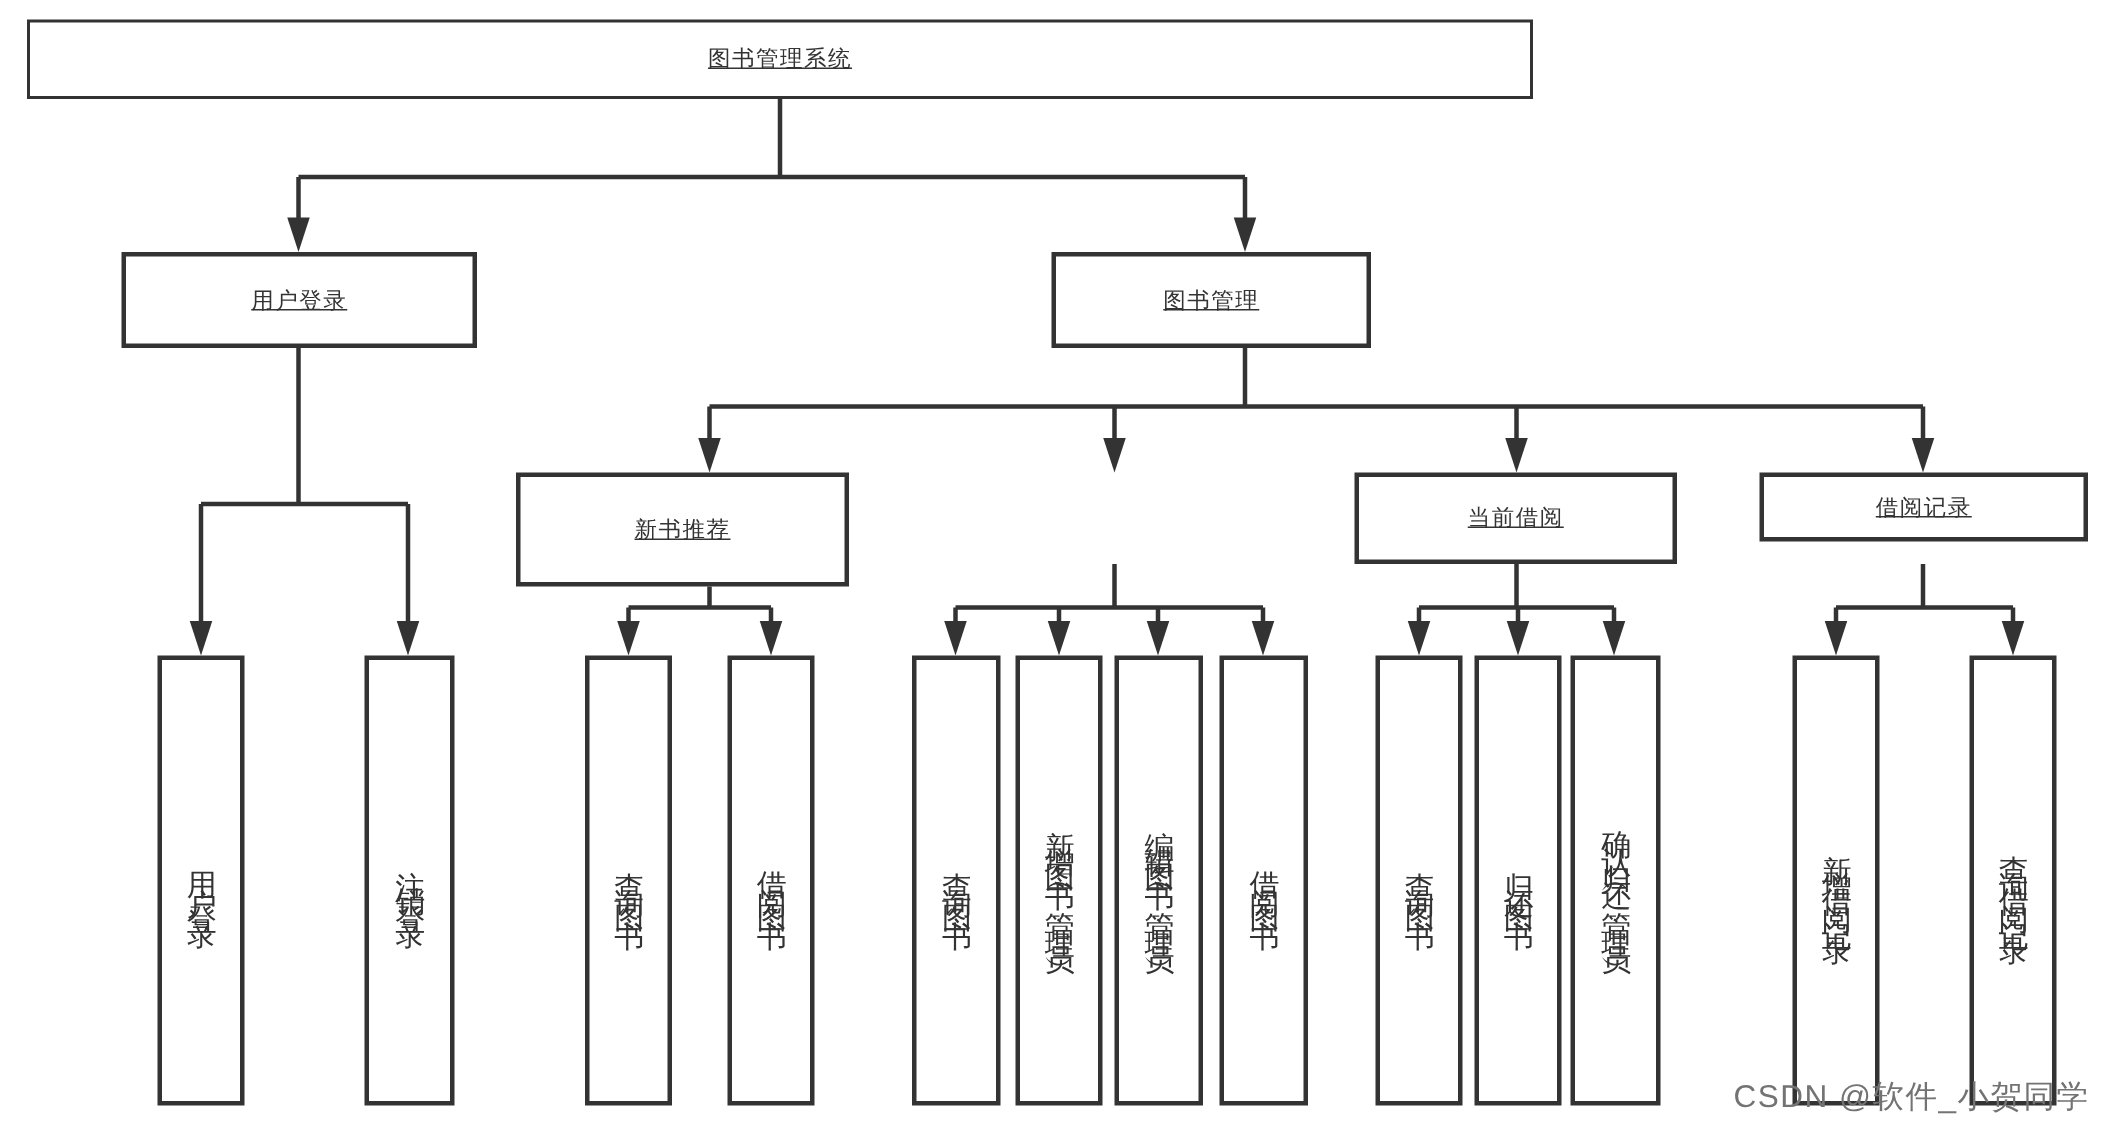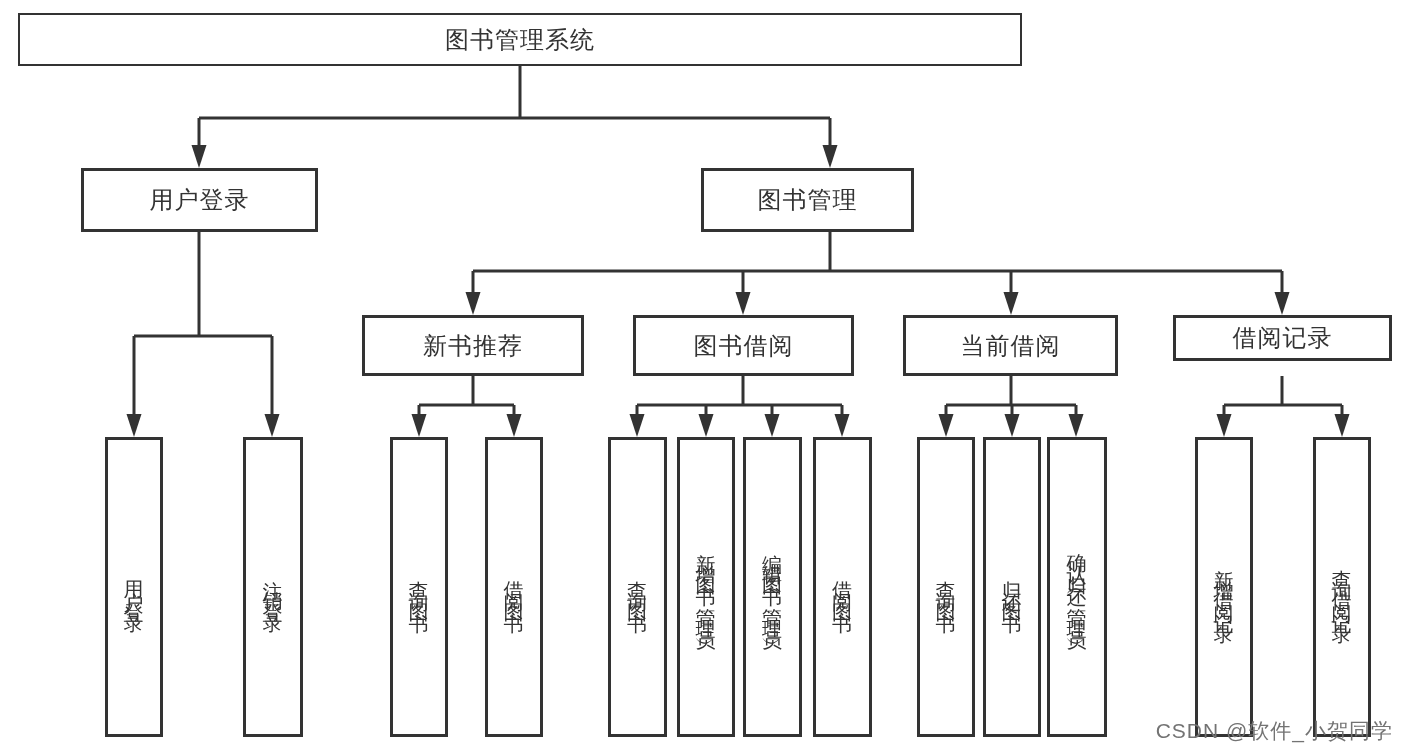--- a/index.html
+++ b/index.html
@@ -15,23 +15,24 @@
     box-sizing:border-box;
     background:#ffffff;
     border:3px solid #333333;
     display:flex;
     align-items:center;
     justify-content:center;
     color:#333333;
   }
   .node.root{border-width:2px;}
   .node.h span{
-    font-size:24px;
+    font-size:15px;
     letter-spacing:1px;
     white-space:nowrap;
+    text-decoration:underline;
   }
   .node.v span{
     writing-mode:vertical-lr;
     text-orientation:mixed;
     font-size:20px;
     letter-spacing:11px;
     line-height:1;
     white-space:nowrap;
   }
   #wires{
@@ -143,25 +144,22 @@
     <span>图书管理系统</span>
   </div>
 
   <div class="node h" style="left:81px;top:168px;width:237px;height:64px">
     <span>用户登录</span>
   </div>
   <div class="node h" style="left:701px;top:168px;width:213px;height:64px">
     <span>图书管理</span>
   </div>
 
-  <div class="node h" style="left:362px;top:315px;width:222px;height:61px">
+  <div class="node h" style="left:344px;top:315px;width:222px;height:76px">
     <span>新书推荐</span>
-  </div>
-  <div class="node h" style="left:633px;top:315px;width:221px;height:61px">
-    <span>图书借阅</span>
   </div>
   <div class="node h" style="left:903px;top:315px;width:215px;height:61px">
     <span>当前借阅</span>
   </div>
   <div class="node h" style="left:1173px;top:315px;width:219px;height:46px">
     <span>借阅记录</span>
   </div>
 
   <div class="node v" style="left:105px;top:437px;width:58px;height:300px">
     <span>用户登录</span>

